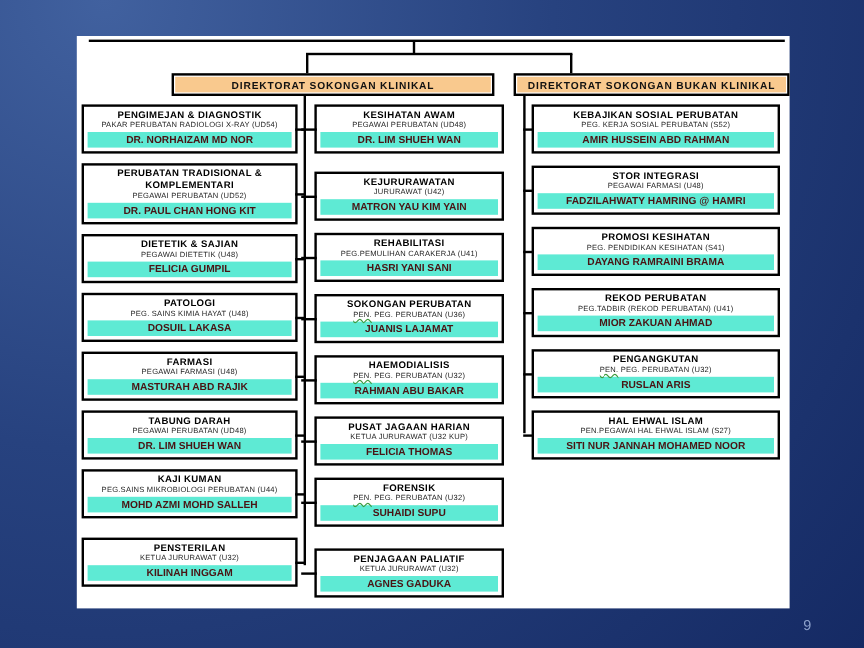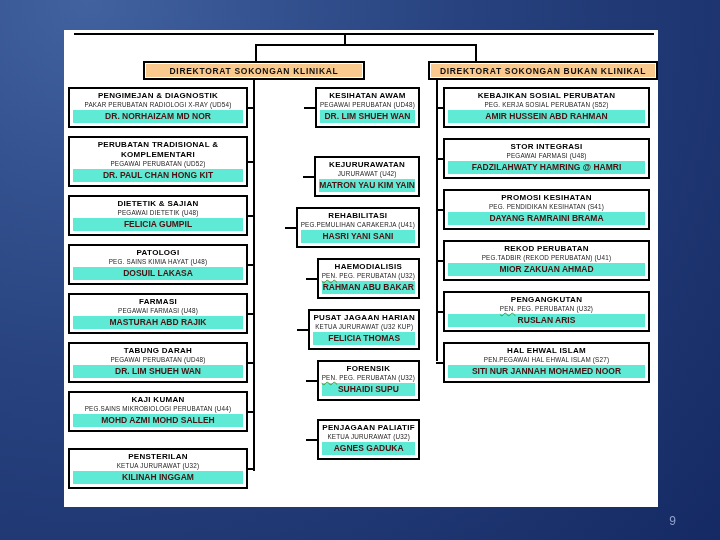--- a/index.html
+++ b/index.html
@@ -16,29 +16,29 @@
   .header {
     position:absolute; box-sizing:border-box; border:2px solid #000;
     background:#fff; padding:1px;
   }
   .header-fill {
     width:100%; height:100%; background:#f9c98e;
     display:flex; align-items:center; justify-content:center;
     font-weight:bold; font-size:8.5px; letter-spacing:0.7px; color:#111;
     white-space:nowrap;
   }
-  #header-klinikal { left:79px; top:31px; width:222px; height:19px; }
+  #header-klinikal { left:79px; top:31px; width:269px; height:19px; }
   #header-bukan    { left:364px; top:31px; width:230px; height:19px; }
 
   .col { position:absolute; display:flex; flex-direction:column; }
   #col-left  { left:4px;   top:57px; width:180px; gap:8px; }
-  #col-mid   { left:198px; top:57px; width:158px; gap:10px;align-items:flex-end; }
+  #col-mid   { left:198px; top:57px; width:158px; gap:10px; }
   #col-right { left:379px; top:57px; width:207px; gap:10px; }
   #col-left .box:last-child, #col-mid .box:last-child { margin-top:8px; }
-  #col-mid .box:nth-child(2) { margin-top:18px; }
+  #col-mid .box:nth-child(2) { margin-top:5px; }
 
   .box {
     box-sizing:border-box; border:2px solid #000; background:#fff;
     padding:2px 3px 3px; position:relative; text-align:center;
   }
   .box .title { font-weight:bold; font-size:8px; line-height:10px; color:#000; letter-spacing:0.3px; }
   .box .grade { font-size:6.3px; line-height:8px; color:#1c1c1c; letter-spacing:0.2px; white-space:nowrap; }
   .box .grade .marked {
     text-decoration:underline wavy #3f9b3f; text-decoration-thickness:1px; text-underline-offset:1px;
   }
@@ -135,20 +135,25 @@
         <div class="title">KEJURURAWATAN</div>
         <div class="grade">JURURAWAT (U42)</div>
         <div class="person">MATRON YAU KIM YAIN</div>
       </div>
       <div class="box">
         <div class="title">REHABILITASI</div>
         <div class="grade">PEG.PEMULIHAN CARAKERJA (U41)</div>
         <div class="person">HASRI YANI SANI</div>
       </div>
       <div class="box">
+        <div class="title">SOKONGAN PERUBATAN</div>
+        <div class="grade"><span class="marked">PEN.</span> <span>PEG. PERUBATAN (U36)</span></div>
+        <div class="person">JUANIS LAJAMAT</div>
+      </div>
+      <div class="box">
         <div class="title">HAEMODIALISIS</div>
         <div class="grade"><span class="marked">PEN.</span> <span>PEG. PERUBATAN (U32)</span></div>
         <div class="person">RAHMAN ABU BAKAR</div>
       </div>
       <div class="box">
         <div class="title">PUSAT JAGAAN HARIAN</div>
         <div class="grade">KETUA JURURAWAT (U32 KUP)</div>
         <div class="person">FELICIA THOMAS</div>
       </div>
       <div class="box">

